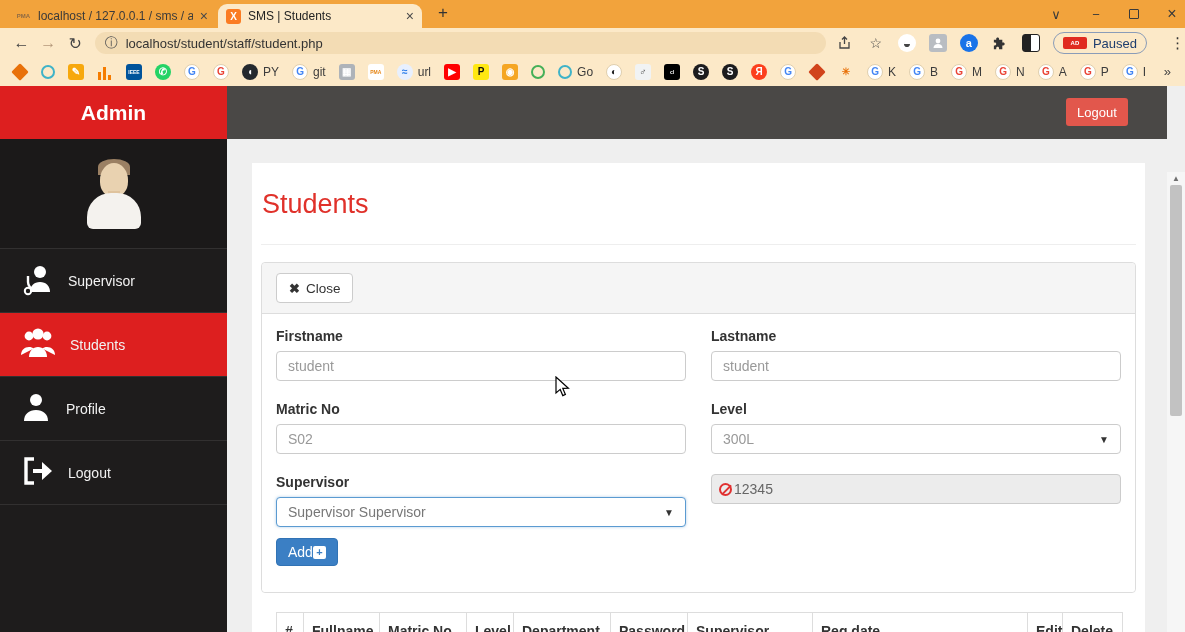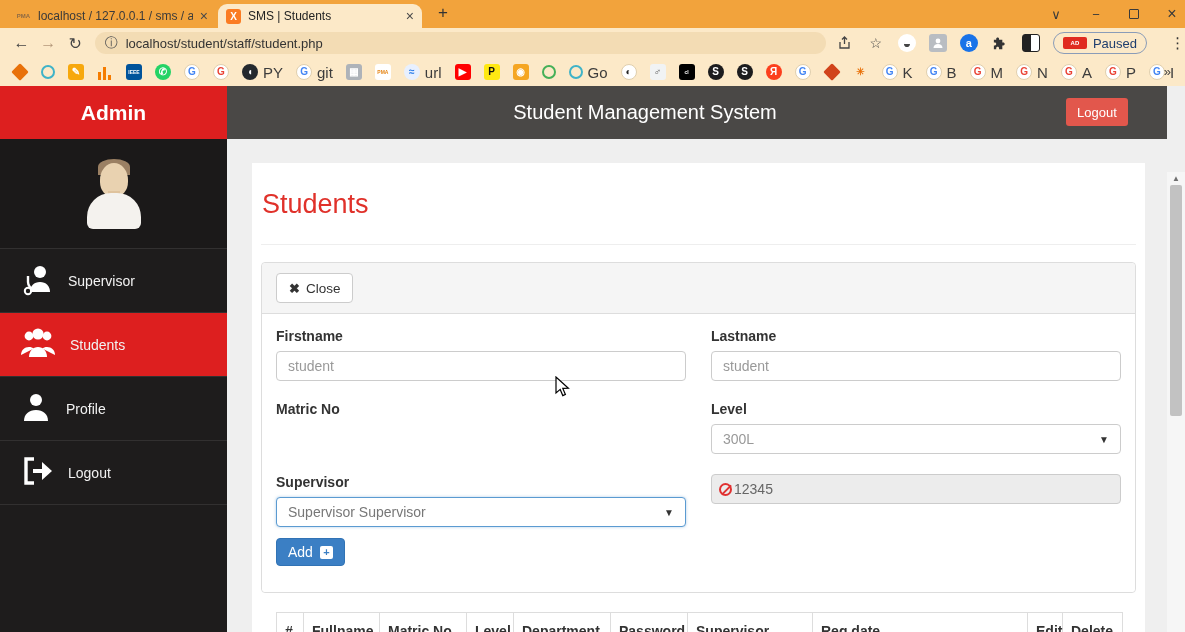--- a/index.html
+++ b/index.html
@@ -33,21 +33,21 @@
   .ext-a { background:#1a73e8; border-radius:50%; color:#fff; font-size:11px; font-weight:bold; }
   .ext-half { border:1.5px solid #222; border-radius:3px; background:linear-gradient(90deg,#222 0 50%,#fff 50% 100%); }
   .paused-pill { display:flex; align-items:center; gap:6px; border:1px solid #8a9cb8; border-radius:12px; height:22px; padding:0 9px; cursor:pointer;justify-content:space-between; }
   .paused-badge { width:24px; height:12px; background:#e02b20; border-radius:2px; display:flex; align-items:center; justify-content:center; color:#fff; font-size:6px; font-weight:bold; }
   .paused-label { font-size:13px; color:#1e3d6e; }
   .menu-dots { font-size:15px; color:#333; margin-left:10px; cursor:pointer; }
 
   .bookmarksbar { position:absolute; left:0; top:58px; width:1185px; height:28px; background:#fce9c8; display:flex; align-items:center; padding-left:12px; gap:13px; overflow:hidden; }
   .bm { display:flex; align-items:center; gap:5px; cursor:pointer; flex:0 0 auto; }
   .bm-icon { width:16px; height:16px; display:flex; align-items:center; justify-content:center; font-size:10px; font-weight:bold; line-height:1; }
-  .bm-label { font-size:15px; color:#3c3c3c; }
+  .bm-label { font-size:12px; color:#3c3c3c; }
   .bm-overflow { position:absolute; right:14px; top:6px; font-size:13px; color:#444; cursor:pointer; }
 
   
   .app { position:absolute; left:0; top:86px; width:1185px; height:546px; background:#efefef; }
 
   .sidebar { position:absolute; left:0; top:0; width:227px; height:546px; background:#1e1c1c; }
   .brand { height:53px; background:#dd1f1f; color:#fff; font-size:21px; font-weight:bold; display:flex; align-items:center; justify-content:center; }
   .avatarbox { height:110px; border-bottom:1px solid #323030; display:flex; align-items:center; justify-content:center; background:#1b1919; }
   .avatar { position:relative; width:66px; height:70px; }
   .avatar .head { position:absolute; left:19px; top:4px; width:28px; height:34px; background:#e9d2b0; border-radius:50% 50% 45% 45%; }
@@ -76,21 +76,21 @@
   .form-row { display:flex; gap:25px; margin-bottom:20px;justify-content:center; }
   .form-col { flex:1; }
   .form-col label { display:block; font-size:14px; font-weight:600; color:#333; margin-bottom:7px; }
   .tbox { width:100%; height:30px; border:1px solid #ccc; border-radius:4px; padding:0 11px; font-size:14px; color:#999; background:#fff; font-family:"Liberation Sans",sans-serif; display:flex; align-items:center; }
   .selbox { justify-content:space-between; cursor:pointer; }
   .selbox .chev { color:#333; font-size:10px; }
   .selbox.focused { border-color:#5b9bd1; box-shadow:0 0 3px rgba(91,155,209,.5); color:#777; }
   .disabled-box { background:#ececec; color:#666; gap:2px; cursor:not-allowed; }
   .no-sign { width:13px; height:13px; border:2px solid #e03131; border-radius:50%; position:relative; flex:0 0 auto; margin-left:-4px; }
   .no-sign::after { content:""; position:absolute; left:-1px; top:4.5px; width:13px; height:2px; background:#e03131; transform:rotate(-45deg); }
-  .add-btn { margin-top:11px; background:#3b7fc4; border:1px solid #3173b5; border-radius:4px; color:#fff; font-size:14px; height:28px; padding:0 11px; cursor:pointer; display:inline-flex; align-items:center; gap:7px; font-family:"Liberation Sans",sans-serif; }
+  .add-btn { margin-top:11px; background:#3b7fc4; border:1px solid #3173b5; border-radius:4px; color:#fff; font-size:14px; height:28px; padding:0 11px; cursor:pointer; display:inline-flex; align-items:center; font-family:"Liberation Sans",sans-serif; }
   .plus-sq { width:13px; height:13px; background:#fff; border-radius:2px; color:#3b7fc4; font-weight:bold; font-size:11px; line-height:12px; text-align:center; }
 
   .table-wrap { margin:19px 15px 0 15px; }
   table { border-collapse:collapse; table-layout:fixed; width:846px; }
   th { border:1px solid #ddd; font-size:14px; font-weight:bold; color:#333; text-align:left; padding:10px 8px 9px 8px; background:#fff; }
 
   
   .scrollbar { position:absolute; left:1167px; top:86px; width:18px; height:546px; background:#f6f6f6; }
   .scrollbar .arrow { position:absolute; left:0; width:18px; height:13px; color:#6f6f6f; font-size:8px; text-align:center; line-height:13px; cursor:pointer; }
   .scrollbar .thumb { position:absolute; left:3px; top:13px; width:12px; height:231px; background:#c2c2c2; border-radius:2px; cursor:pointer; }
@@ -329,21 +329,20 @@
             <path d="M14 4H6v24h8" fill="none" stroke="#fff" stroke-width="3.4"></path>
             <path d="M13 16h12" stroke="#fff" stroke-width="4"></path>
             <path d="M22 7l10 9-10 9z" fill="#fff"></path>
           </svg>
       </span>
       <span class="label">Logout</span>
     </div>
   </div>
 
   <div class="topbar">
-    <div class="title">Student Management System</div>
     <button class="logout-btn">Logout</button>
   </div>
 
   <div class="content">
     <div class="card">
       <div class="page-heading">Students</div>
       <hr>
 
       <div class="panel">
         <div class="panel-heading">
@@ -359,20 +358,21 @@
               <div class="tbox">student</div>
             </div>
             <div class="form-col">
               <label>Lastname</label>
               <div class="tbox">student</div>
             </div>
           </div>
           <div class="form-row">
             <div class="form-col">
               <label>Matric No</label>
+              <div class="tbox">S02</div>
             </div>
             <div class="form-col">
               <label>Level</label>
               <div class="tbox selbox">
                 <span>300L</span>
                 <span class="chev">▼</span>
               </div>
             </div>
           </div>
           <div class="form-row" style="margin-bottom:0;">

